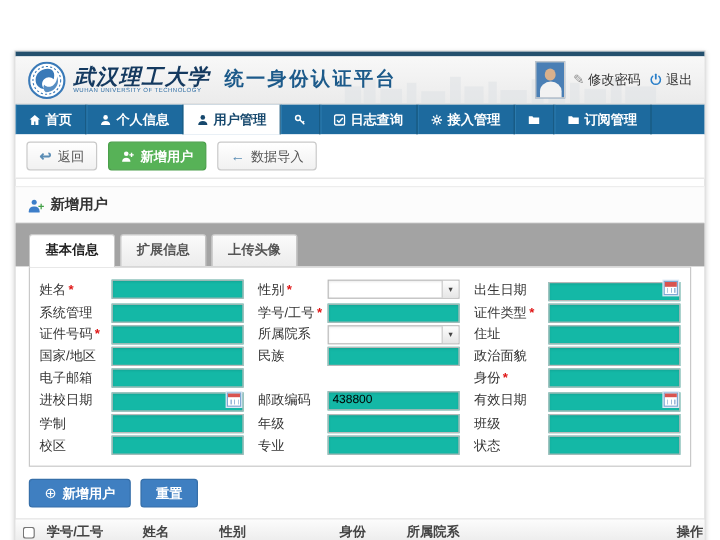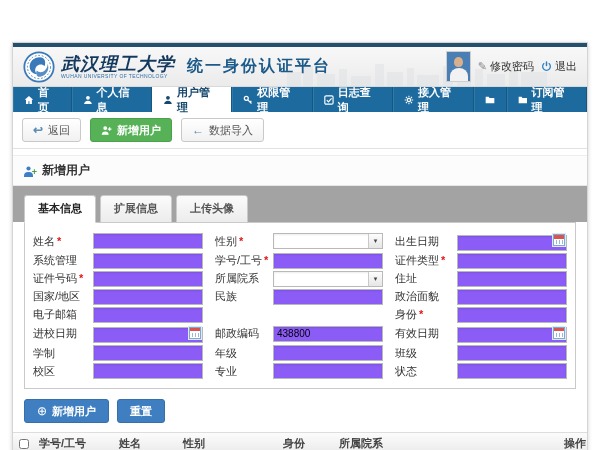--- a/index.html
+++ b/index.html
@@ -67,21 +67,21 @@
 
   
   .panel { margin: 0 11px; border: 1px solid #c9c9c9; background: #fff; padding: 7px 8px; position: relative; z-index: 1; }
   .frow { display: flex; justify-content: space-between; margin: 2px 0; }
   .cell { display: flex; align-items: center; }
   .cell .lbl { font-size: 11px; color: #333; white-space: nowrap; }
   .c1 .lbl { width: 60px; } .c2 .lbl { width: 58px; } .c3 .lbl { width: 62px; }
   .lbl b { font-weight: normal; }
   .lbl i { font-style: normal; color: #e01616; margin-left: 2px; font-weight: bold; }
   .inp { width: 110px; height: 16px; border: 1px solid #b9b9b9; font-size: 10px; padding: 0 3px;
-    box-shadow: inset 0 1px 2px rgba(0,0,0,.10); outline: none; background: #8b5cf6; }
+    box-shadow: inset 0 1px 2px rgba(0,0,0,.10); outline: none; background: #14b8a6; }
   .selbox { width: 110px; height: 16px; border: 1px solid #b9b9b9; position: relative;
     background: #fff; box-shadow: inset 0 1px 2px rgba(0,0,0,.08); cursor: pointer; }
   .selbtn { position: absolute; right: 0; top: 0; bottom: 0; width: 14px;
     background: linear-gradient(#fdfdfd,#e6e6e6); border-left: 1px solid #c9c9c9;
     display: flex; align-items: center; justify-content: center; font-size: 7px; color: #444; }
   .datebox { position: relative; width: 110px; }
   .din { width: 110px; padding-right: 17px; }
   .cal { position: absolute; right: 2px; top: 2px; width: 12px; height: 12px;
     border: 1px solid #7fa9d4; background: #fff; cursor: pointer;
     box-shadow: 0 0 0 1px #dce9f6; }
@@ -179,21 +179,20 @@
           <circle cx="6" cy="3.4" r="2.3" stroke="none"></circle>
           <path d="M1.4 11c0-2.6 2-4.1 4.6-4.1s4.6 1.5 4.6 4.1z" stroke="none"></path>
         </svg>
       <span>用户管理</span>
     </div>
     <div class="nitem">
       <svg viewBox="0 0 12 12">
           <circle cx="4" cy="4" r="2.4" fill="none" stroke-width="1.5"></circle>
           <path d="M5.8 5.8l4.5 4.5M8.6 8.6l1.5-1.4" fill="none" stroke-width="1.5"></path>
         </svg>
-      <span>权限管理</span>
     </div>
     <div class="nitem">
       <svg viewBox="0 0 12 12">
           <rect x="1" y="1" width="10" height="10" rx="1.5" fill="none" stroke-width="1.4"></rect>
           <path d="M3.4 6.2l2 2L9.2 4" fill="none" stroke-width="1.5"></path>
         </svg>
       <span>日志查询</span>
     </div>
     <div class="nitem">
       <svg viewBox="0 0 12 12">

